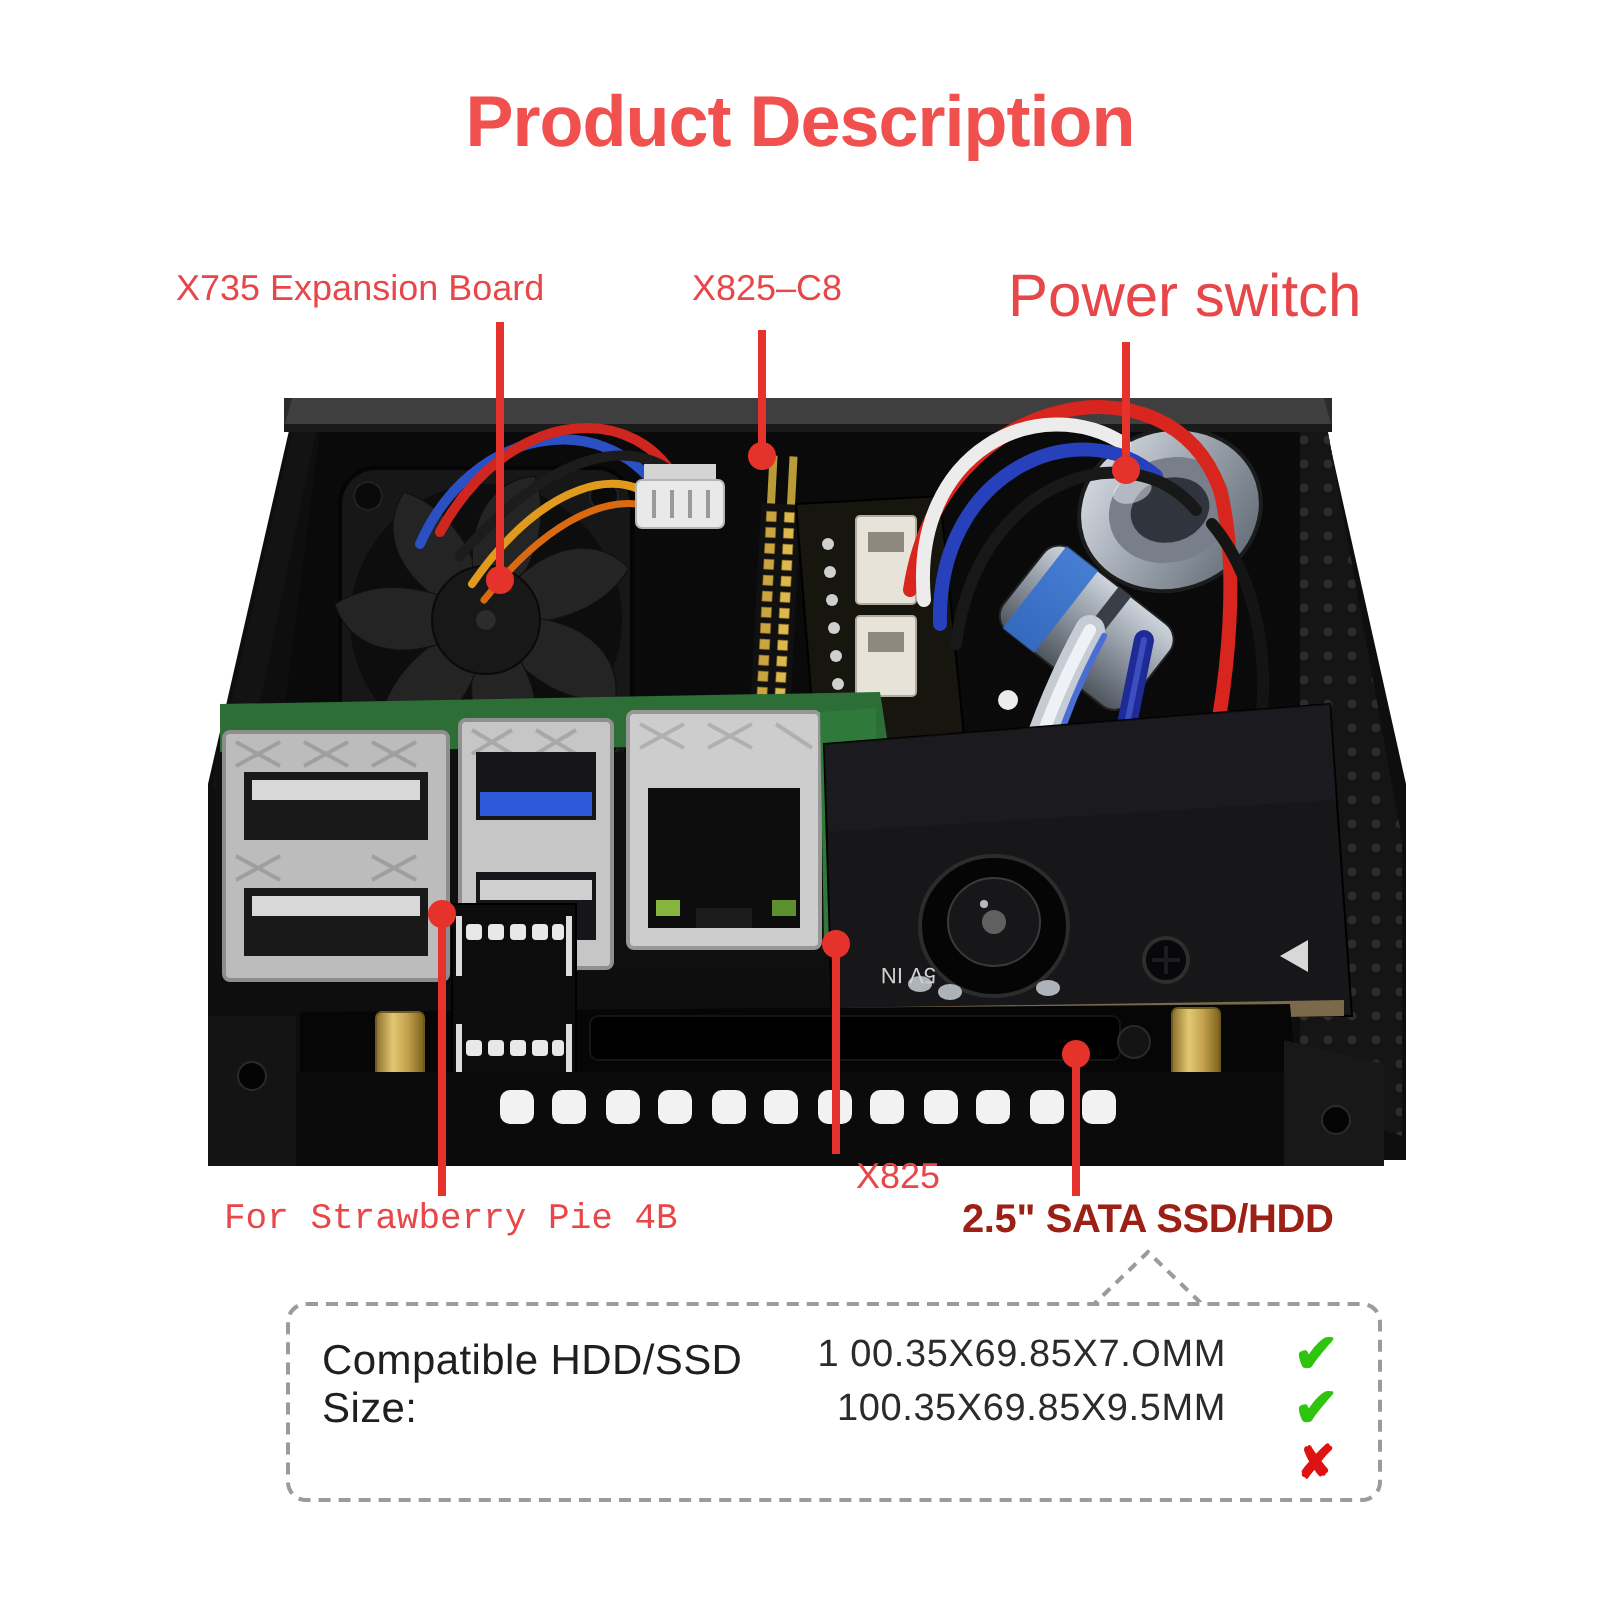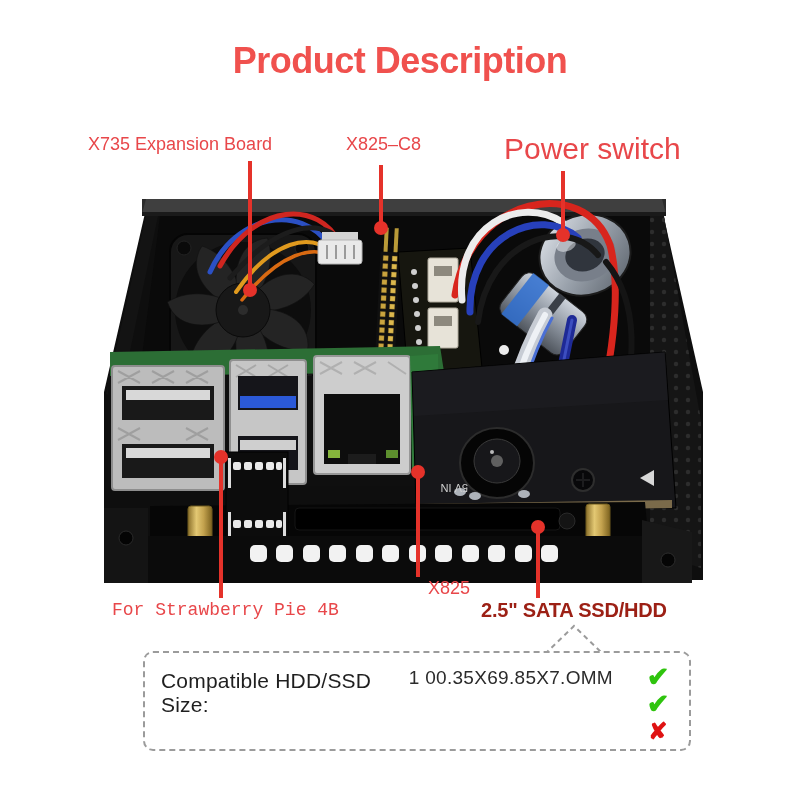--- a/index.html
+++ b/index.html
@@ -336,20 +336,21 @@
   </svg>
 
   <div class="compat-box">
     <div class="compat-heading">Compatible HDD/SSD Size:</div>
     <div class="compat-rows">
       <div class="compat-row">
         <span class="size">1 00.35X69.85X7.OMM</span>
         <span class="mark ok">✔</span>
       </div>
       <div class="compat-row">
+        <span class="size">100.35X69.85X9.5MM</span>
         <span class="mark ok">✔</span>
       </div>
       <div class="compat-row">
         <span class="mark no">✘</span>
       </div>
     </div>
   </div>
 
 </div>
 

